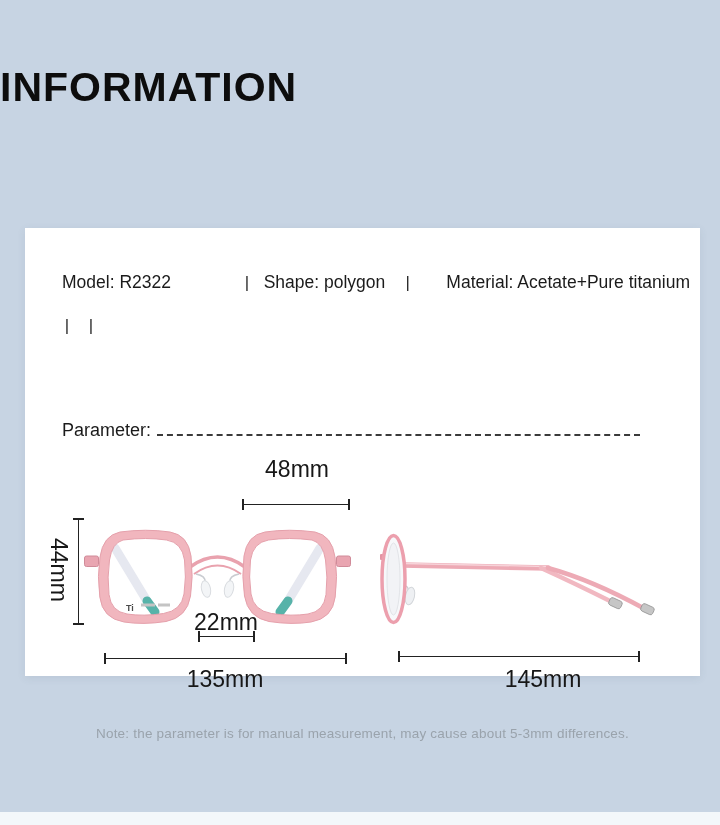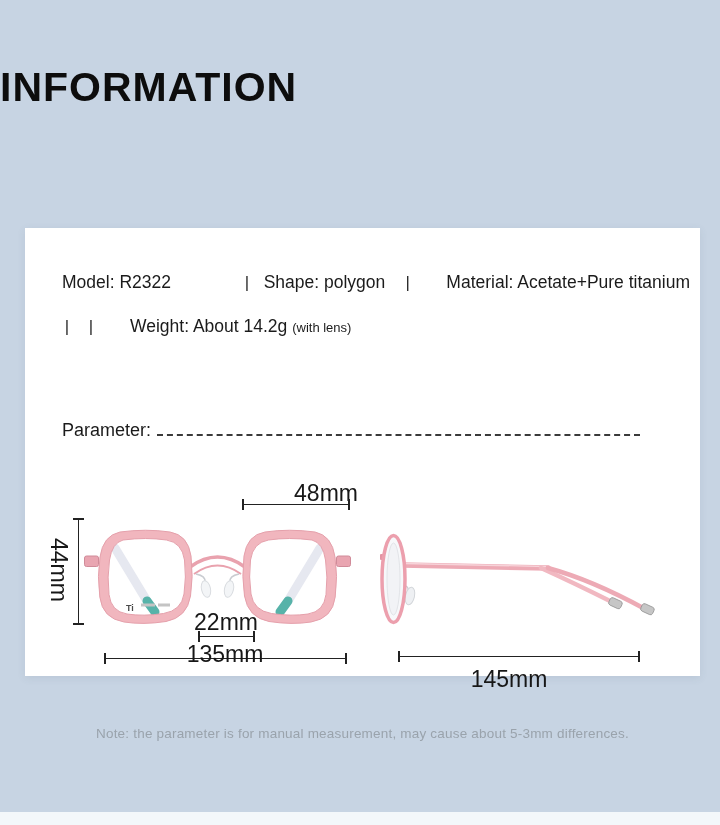--- a/index.html
+++ b/index.html
@@ -61,21 +61,20 @@
       <span class="spec-c1">Model: R2322</span>
       <span class="spec-sep">|</span>
       <span class="spec-c2">Shape: polygon</span>
       <span class="spec-sep spec-sep2">|</span>
       <span class="spec-c3">Material: Acetate+Pure titanium</span>
     </div>
 
     <div class="spec-row r2">
       <span class="spec-sep">|</span>
       <span class="spec-sep spec-sep2">|</span>
-      <span class="spec-c3"><span>Weight: About 14.2g</span> <span class="small-suffix">(with lens)</span></span>
     </div>
 
     <div class="param-row">
       <span>Parameter:</span>
       <span class="param-dashes"></span>
     </div>
 
     <svg class="glasses-svg" viewBox="60 500 620 160" aria-hidden="true">
 
       <g>
@@ -117,32 +116,32 @@
         <path d="M402 585 Q409 586 408 590" fill="none" stroke="#c9ccd1" stroke-width="1.3"></path>
         <ellipse cx="410" cy="596" rx="4.5" ry="9" transform="rotate(12 410 596)" fill="#eef0f3" stroke="#d3d6da" stroke-width="1"></ellipse>
 
         <rect x="380" y="554" width="5" height="6" rx="1" fill="#e294a3"></rect>
 
         <ellipse cx="393.5" cy="579" rx="11.5" ry="43.5" fill="#f7f8fa" stroke="#ec9fad" stroke-width="3.5"></ellipse>
         <ellipse cx="393.5" cy="579" rx="6.5" ry="36" fill="#f2f3f6" stroke="#e2e4e8" stroke-width="1"></ellipse>
       </g>
     </svg>
 
-    <div class="dim-label center-x" style="left:272px; top:252px;margin-left:29px;">48mm</div>
+    <div class="dim-label center-x" style="left:272px; top:228px;">48mm</div>
     <div class="dim-h" style="left:217px; top:276px; width:108px;"></div>
 
     <div class="dim-label-v" style="left:20px; top:310px;">44mm</div>
     <div class="dim-v" style="left:53px; top:290px; height:107px;"></div>
 
     <div class="dim-label center-x" style="left:201px; top:381px;">22mm</div>
     <div class="dim-h" style="left:173px; top:408px; width:57px;"></div>
 
     <div class="dim-h" style="left:79px; top:430px; width:243px;"></div>
-    <div class="dim-label center-x" style="left:200px; top:413px;">135mm</div>
+    <div class="dim-label center-x" style="left:200px; top:438px;">135mm</div>
 
     <div class="dim-h" style="left:373px; top:428px; width:242px;"></div>
-    <div class="dim-label center-x" style="left:484px; top:438px;">145mm</div>
+    <div class="dim-label center-x" style="left:518px; top:438px;">145mm</div>
 
     <div class="note">Note: the parameter is for manual measurement, may cause about 5-3mm differences.</div>
   </div>
 
   <div class="bottom-strip"></div>
 </div>
 
 </body></html>

